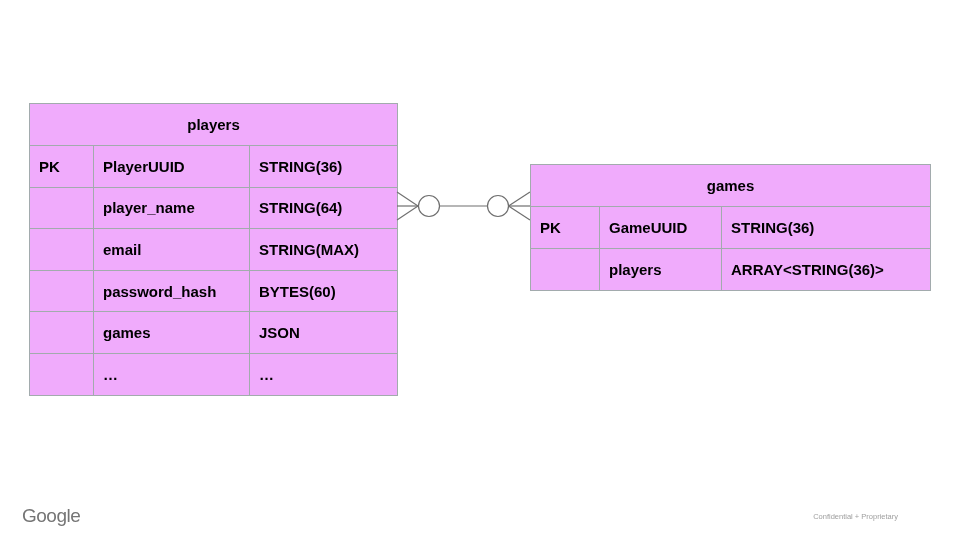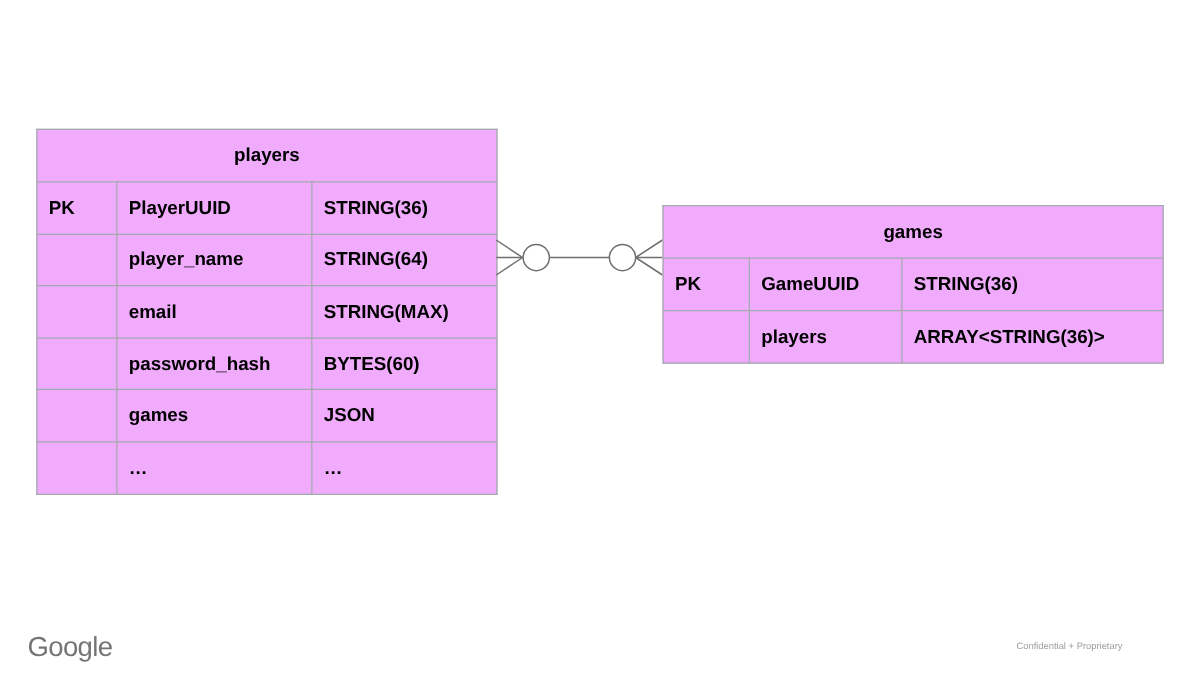--- a/index.html
+++ b/index.html
@@ -41,21 +41,21 @@
 
   table.games-tbl   { left: 530px; top: 144px; width: 400px; margin-top: 20px; }
   table.games-tbl tr          { height: 42px; }
   table.games-tbl tr.hdr      { height: 42px; }
 
   svg.connector { position: absolute; left: 395px; top: 176px; }
 
   .google-logo {
     position: absolute;
     left: 22px; top: 505px;
-    font-size: 22px;
+    font-size: 19px;
     font-weight: 400;
     color: #757575;
     letter-spacing: -0.5px;
   }
   .confidential {
     position: absolute;
     right: 62px; top: 512px;
     font-size: 7.5px;
     color: #9e9e9e;
   }

